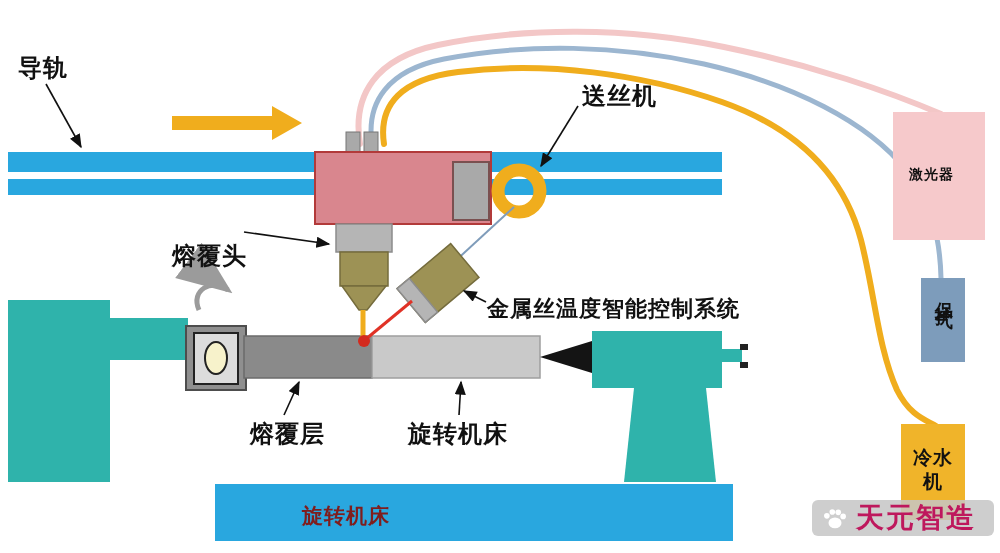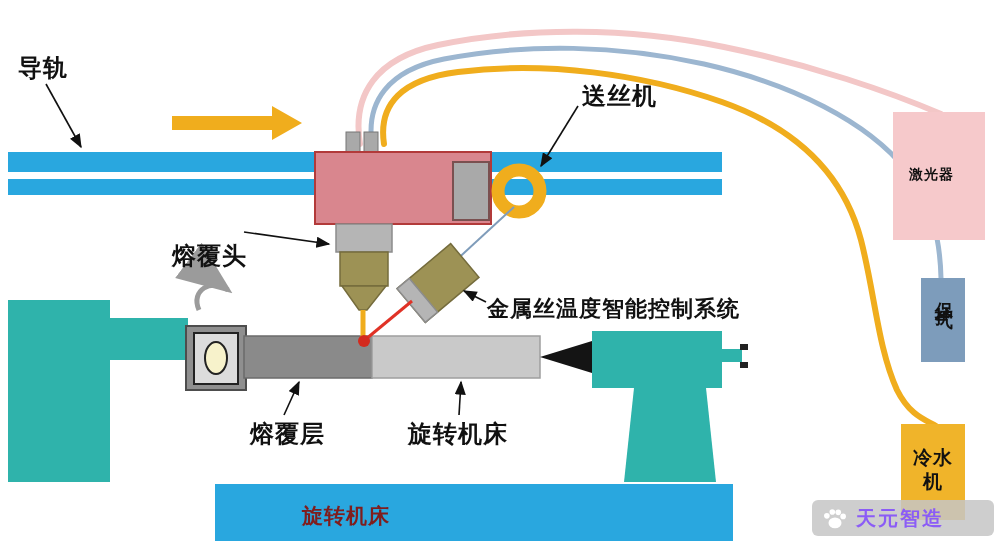--- a/index.html
+++ b/index.html
@@ -7,21 +7,21 @@
          font-family:"DejaVu Sans","Liberation Sans",sans-serif;}
   #stage > svg{position:absolute;left:0;top:0;}
   .label{position:absolute;color:#111;font-size:24px;font-weight:600;letter-spacing:1px;white-space:nowrap;}
   .label.small{font-size:22px;}
   .label.white{color:#7f1d1d;font-weight:700;}
   .vertical{writing-mode:vertical-rl;text-orientation:upright;letter-spacing:4px;}
   .wrap{white-space:normal;text-align:center;line-height:1.25;}
   .watermark-bar{position:absolute;left:812px;top:500px;width:182px;height:36px;border-radius:6px;
                  background:rgba(198,198,198,.85);display:flex;align-items:center;gap:8px;
                  padding-left:10px;box-sizing:border-box;}
-  .watermark-text{color:#8b5cf6;font-size:20px;font-weight:700;letter-spacing:2px;}
+  .watermark-text{color:#be185d;font-size:28px;font-weight:700;letter-spacing:2px;}
 </style>
 </head>
 <body>
 
 <div id="stage">
 
   <svg width="1000" height="553" viewBox="0 0 1000 553">
     <defs>
       <marker id="mb" viewBox="0 0 10 8" refX="9" refY="4" markerWidth="9" markerHeight="7" orient="auto">
         <path d="M0,0 L10,4 L0,8 Z" fill="#111"></path>

